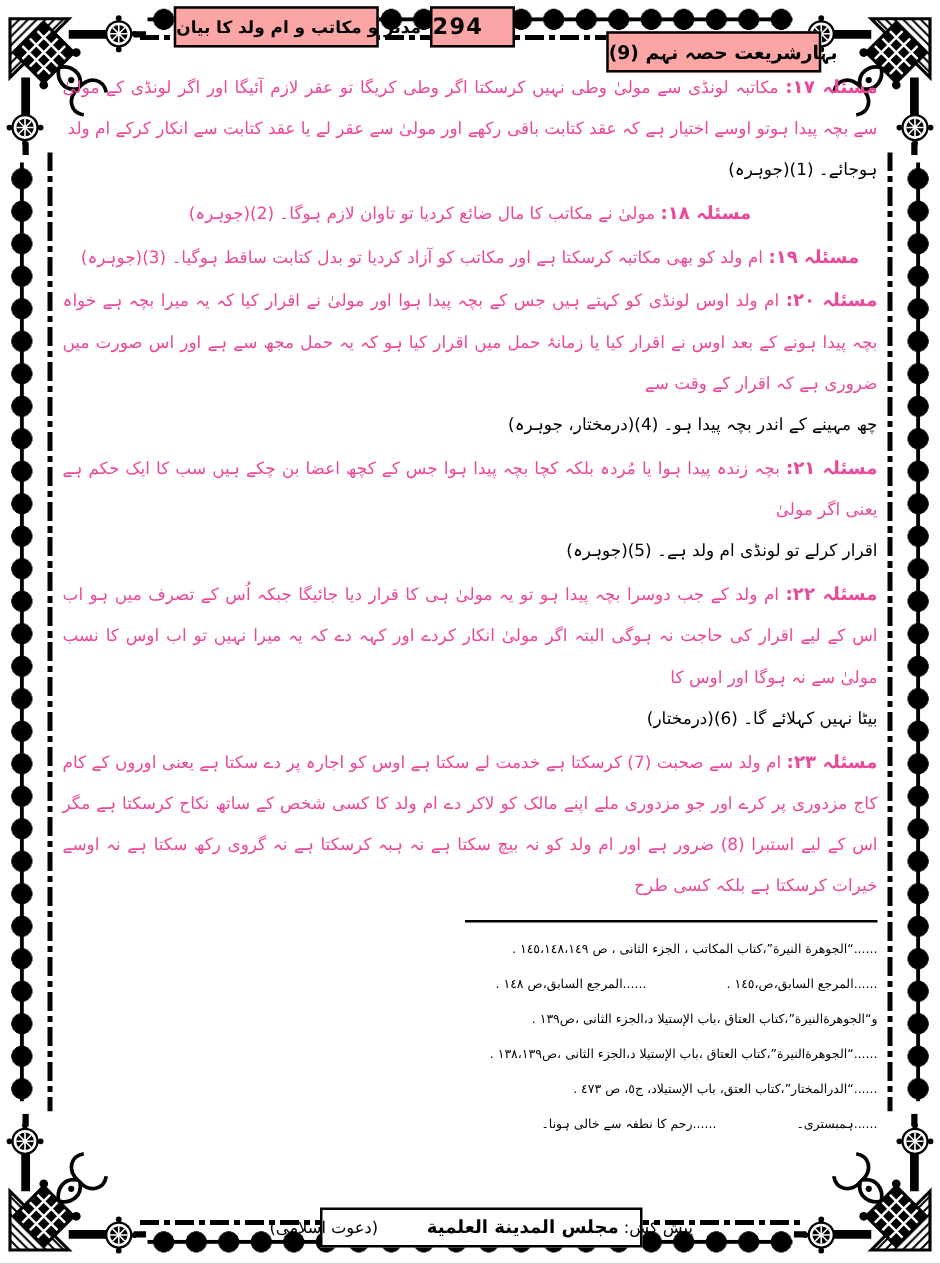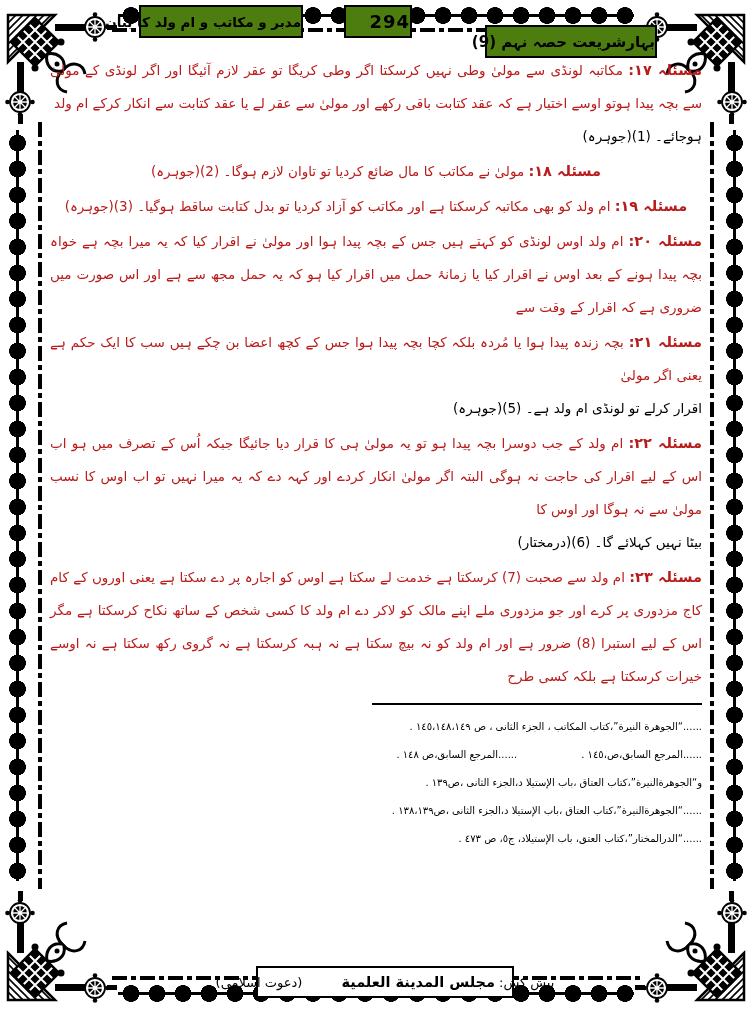--- a/index.html
+++ b/index.html
@@ -49,43 +49,43 @@
   .h-dash {
     position:absolute; height:4px; z-index:1;
     background:repeating-linear-gradient(to right, #000 0 15px, transparent 15px 19px, #000 19px 24px, transparent 24px 28px);
   }
   .h-dash.top    { top:28px;    left:112px; right:112px; }
   .h-dash.bottom { bottom:31px; left:112px; right:112px; }
 
   
   .hbox {
     position:absolute; top:5px; height:33px; z-index:3;
-    background:#4d7c0f; border:2.5px solid #000;
-    display:flex; align-items:center; justify-content:flex-start;
+    background:#fca5a5; border:2.5px solid #000;
+    display:flex; align-items:center; justify-content:flex-end;
     direction:rtl; font-weight:bold; white-space:nowrap;
   }
   .box-book    { right:95px;  width:172px; font-size:15px;margin-top:20px; }
   .box-page    { left:344px;  width:68px;  font-size:18px; letter-spacing:1px; font-family:"DejaVu Sans", sans-serif; }
   .box-chapter { left:139px;  width:164px; font-size:13.5px; }
 
   .fbox {
     position:absolute; bottom:13px; left:256px; width:258px; height:32px; z-index:3;
     background:#fff; border:2.5px solid #000;
     display:flex; align-items:center; justify-content:center; gap:4px;
     direction:rtl; white-space:nowrap; font-size:13px;
   }
   .fbox .org { font-weight:bold; font-size:14.5px;margin-left:35px; }
 
   
   .content {
     position:absolute; left:50px; right:50px; top:54px; z-index:2;
     direction:rtl;
   }
   .masla {
-    text-align:justify; font-size:13.5px; line-height:33px; color:#b91c1c;
+    text-align:justify; font-size:13.5px; line-height:33px; color:#ec4899;
   }
   .masla-label { font-weight:bold; font-size:14.5px; }
   .masla-tail { text-align:right; font-size:13.5px; line-height:33px; }
   .masla-tail:empty { display:none; }
   .masla-block.single .masla { text-align:center; }
   .masla-block { margin-bottom:2px; }
 
   
   .fn-sep {
     width:330px; border-top:2px solid #000;
@@ -182,20 +182,21 @@
 
     </div>
 
     <div class="masla-block single">
       <p class="masla"><span class="masla-label">مسئلہ ۱۹:</span> <span>ام ولد کو بھی مکاتبہ کرسکتا ہے اور مکاتب کو آزاد کردیا تو بدل کتابت ساقط ہوگیا۔ (3)(جوہرہ)</span></p>
 
     </div>
 
     <div class="masla-block">
       <p class="masla"><span class="masla-label">مسئلہ ۲۰:</span> <span>ام ولد اوس لونڈی کو کہتے ہیں جس کے بچہ پیدا ہوا اور مولیٰ نے اقرار کیا کہ یہ میرا بچہ ہے خواہ بچہ پیدا ہونے کے بعد اوس نے اقرار کیا یا زمانۂ حمل میں اقرار کیا ہو کہ یہ حمل مجھ سے ہے اور اس صورت میں ضروری ہے کہ اقرار کے وقت سے</span></p>
+      <div class="masla-tail">چھ مہینے کے اندر بچہ پیدا ہو۔ (4)(درمختار، جوہرہ)</div>
     </div>
 
     <div class="masla-block">
       <p class="masla"><span class="masla-label">مسئلہ ۲۱:</span> <span>بچہ زندہ پیدا ہوا یا مُردہ بلکہ کچا بچہ پیدا ہوا جس کے کچھ اعضا بن چکے ہیں سب کا ایک حکم ہے یعنی اگر مولیٰ</span></p>
       <div class="masla-tail">اقرار کرلے تو لونڈی ام ولد ہے۔ (5)(جوہرہ)</div>
     </div>
 
     <div class="masla-block">
       <p class="masla"><span class="masla-label">مسئلہ ۲۲:</span> <span>ام ولد کے جب دوسرا بچہ پیدا ہو تو یہ مولیٰ ہی کا قرار دیا جائیگا جبکہ اُس کے تصرف میں ہو اب اس کے لیے اقرار کی حاجت نہ ہوگی البتہ اگر مولیٰ انکار کردے اور کہہ دے کہ یہ میرا نہیں تو اب اوس کا نسب مولیٰ سے نہ ہوگا اور اوس کا</span></p>
       <div class="masla-tail">بیٹا نہیں کہلائے گا۔ (6)(درمختار)</div>
@@ -215,20 +216,23 @@
       <span>......المرجع السابق،ص،١٤٥ .</span><span class="fn-gap"></span><span>......المرجع السابق،ص ١٤٨ .</span>
     </div>
     <div class="fn-row">
       <span>و“الجوهرةالنيرة”،كتاب العتاق ،باب الإستيلا د،الجزء الثانى ،ص١٣٩ .</span>
     </div>
     <div class="fn-row">
       <span>......“الجوهرةالنيرة”،كتاب العتاق ،باب الإستيلا د،الجزء الثانى ،ص١٣٨،١٣٩ .</span>
     </div>
     <div class="fn-row">
       <span>......“الدرالمختار”،كتاب العتق، باب الإستيلاد، ج٥، ص ٤٧٣ .</span>
+    </div>
+    <div class="fn-row">
+      <span>......ہمبستری۔</span><span class="fn-gap"></span><span>......رحم کا نطفہ سے خالی ہونا۔</span>
     </div>
   </div>
 
   <div class="fbox">
     <span>پیش کش:</span>
     <span class="org">مجلس المدينة العلمية</span>
     <span>(دعوت اسلامی)</span>
   </div>
 
 </div>

